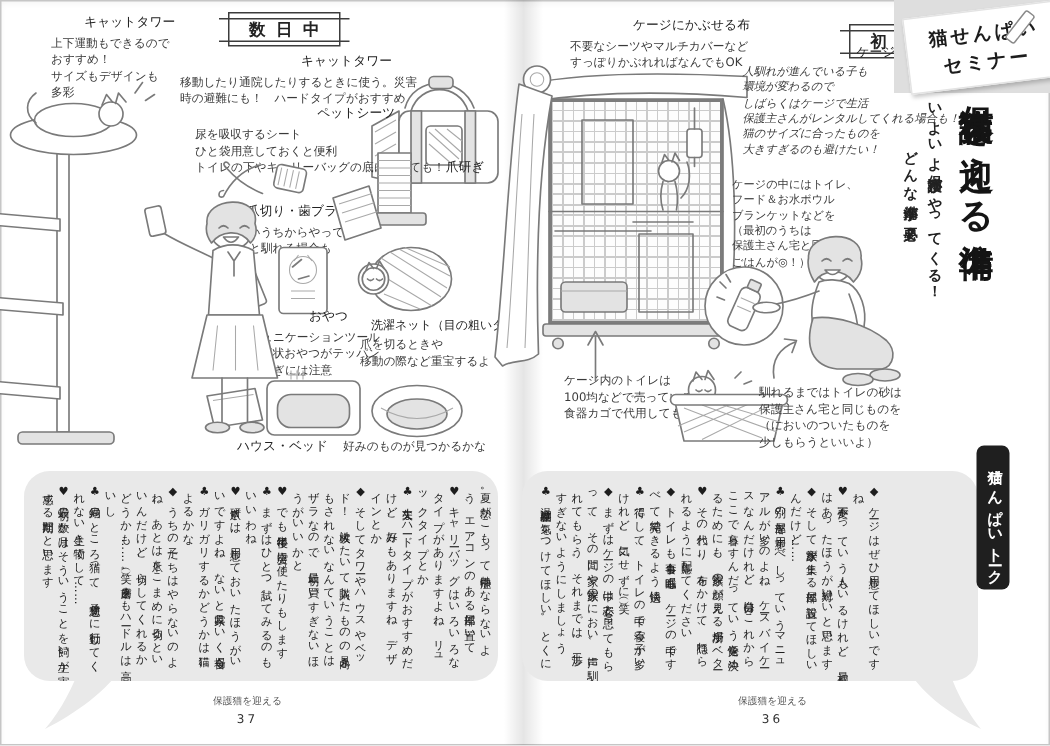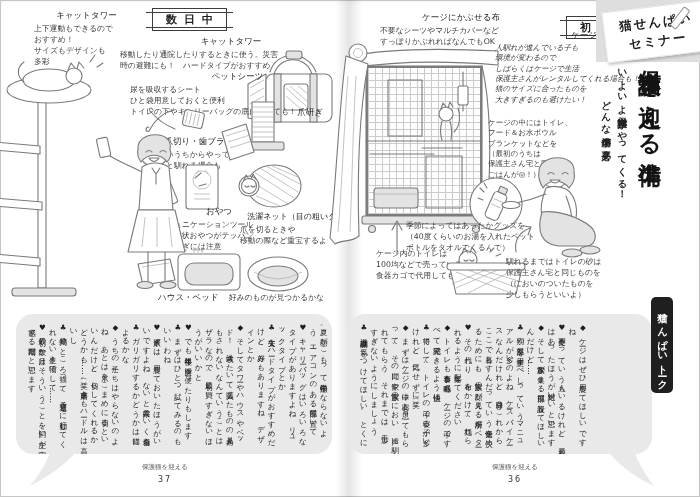--- a/index.html
+++ b/index.html
@@ -296,25 +296,20 @@
     <ellipse class="skg" cx="92" cy="104" rx="10" ry="4"></ellipse>
     <ellipse class="skg" cx="74" cy="107" rx="10" ry="4"></ellipse>
   </svg>
 
   
   <svg class="abs" style="left:390px;top:216px;" width="14" height="40" viewBox="0 0 14 40">
     <path class="sk" d="M7,38 V8 M2,14 L7,5 L12,14"></path>
   </svg>
 
   
-  <div class="abs" style="left:406px;top:220px;width:142px;">
-    <p class="lb">季節によってはあったかグッズを
-（40度くらいのお湯を入れたペット
-ボトルをタオルでくるんで）</p>
-  </div>
 
   
   <div class="abs" style="left:376px;top:248px;width:108px;">
     <p class="lb">ケージ内のトイレは
 100均などで売っている
 食器カゴで代用しても！</p>
   </div>
 
   
   <svg class="abs" style="left:438px;top:248px;" width="96" height="50" viewBox="0 0 96 50">

